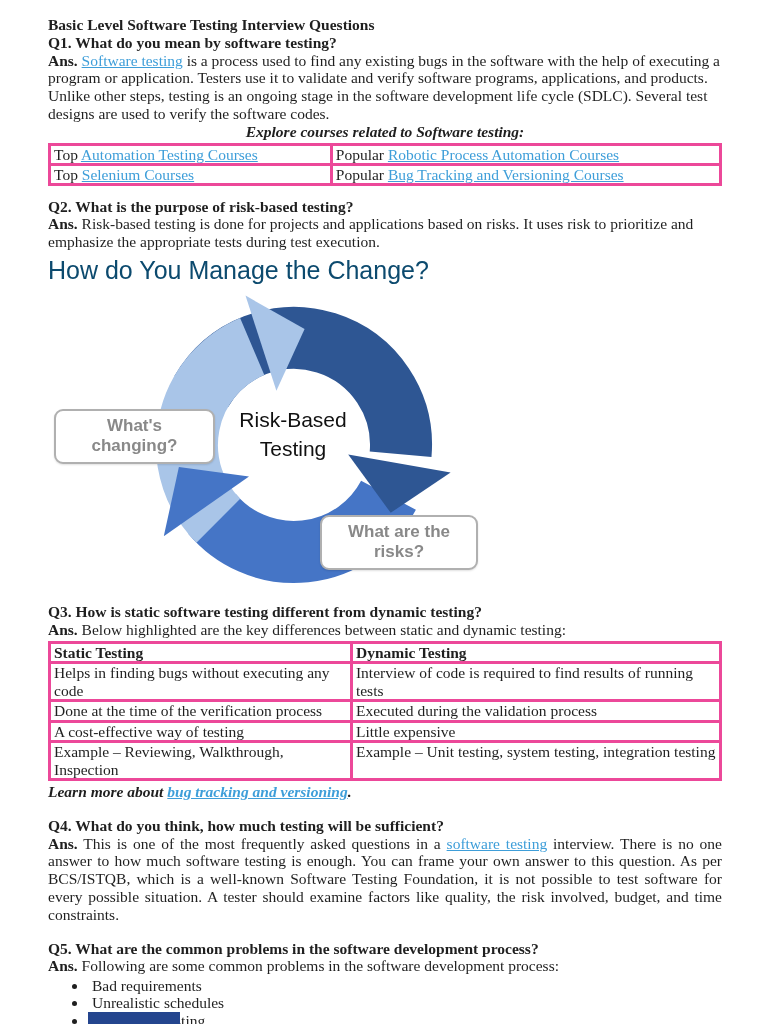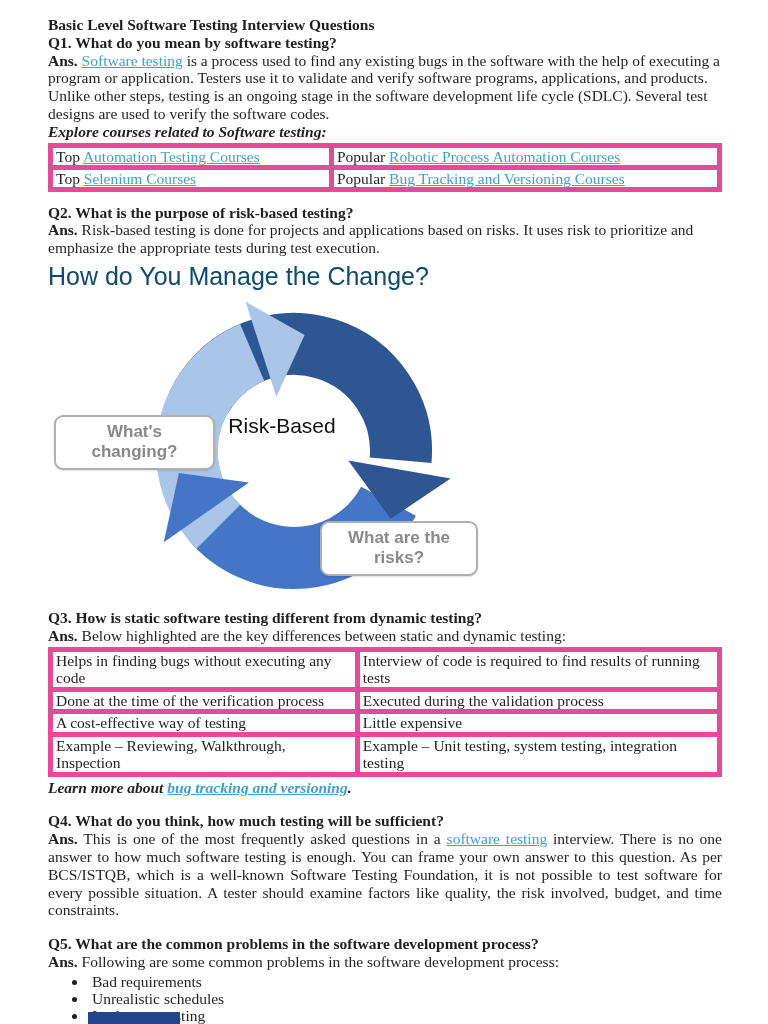--- a/index.html
+++ b/index.html
@@ -12,42 +12,42 @@
     position: relative;
     overflow: hidden;
   }
   .page { padding: 16px 46px 0 48px; }
   h1, h2, p { margin: 0; font-size: 15.5px; line-height: 17.8px; font-weight: normal; }
   h1, h2 { font-weight: bold; }
   .sec { margin-top: 12px; }
   .sec16 { margin-top: 16px; }
   b { font-weight: bold; }
   a { color: #3e9ed9; text-decoration: underline; cursor: pointer; }
-  .explore { font-weight: bold; font-style: italic; }
+  .explore { font-weight: bold; font-style: italic; text-align: center; }
   table { border-collapse: collapse; width: 100%; margin-top: 2px; }
-  td, th { border: 5px solid #ec4899; font-size: 15.5px; text-align: left;
+  td, th { border: 3px solid #ec4899; font-size: 15.5px; text-align: left;
            vertical-align: top; padding: 0 3px; line-height: 17.5px; font-weight: normal; }
   th { font-weight: bold; }
   .courses-table td { line-height: 17px; }
   .c1 { width: 42%; }
   .d1 { width: 45%; }
   .learn { font-weight: bold; font-style: italic; margin-top: 2px; }
   .learn a { font-weight: bold; font-style: italic; }
   .just { text-align: justify; }
   ul.problems { margin: 2px 0 0 0; padding-left: 40px; }
   ul.problems li { font-size: 15.5px; line-height: 17.2px; padding-left: 4px; }
 
   
   .figure { position: relative; width: 452px; height: 342px; margin-top: 2px;
             font-family: "Liberation Sans", sans-serif; }
   .fig-title { position: absolute; top: 2px; left: 0; width: 100%;
                font-size: 25px; color: #0c4a6e;
                letter-spacing: 0px; line-height: 30px; }
   .fig-svg { position: absolute; top: 42px; left: 0; }
-  .center-label { position: absolute; left: 154px; top: 152px; width: 160px;
+  .center-label { position: absolute; left: 165px; top: 152px; width: 160px;
                   text-align: center; font-size: 21px; color: #111;
                   line-height: 29px; }
   .bubble { position: absolute; background: #fff; border: 2px solid #b0b0b0;
             border-radius: 9px; color: #898989; font-weight: bold;
             font-size: 17px; line-height: 20px; display: flex;
             align-items: center; justify-content: center; text-align: center;
             white-space: pre-line; box-shadow: 0 1px 2px rgba(0,0,0,0.12); }
   .bubble.have     { left: 290px; top: 82px;  width: 157px; height: 54px; }
   .bubble.changing { left: 6px;   top: 156px; width: 161px; height: 55px; }
   .bubble.risks    { left: 272px; top: 262px; width: 158px; height: 55px; }
@@ -86,32 +86,37 @@
     <svg class="fig-svg" width="452" height="302" viewBox="0 0 450 302">
       <path d="M 152.3 96.5 A 107 107 0 0 1 351.6 159.3" fill="none" stroke-width="62" stroke="#2e5693"></path>
       <path d="M 339.5 200.2 A 107 107 0 0 1 163.0 218.8" fill="none" stroke-width="62" stroke="#4575c6"></path>
       <path d="M 169.3 225.7 A 107 107 0 0 1 203.2 51.5" fill="none" stroke-width="62" stroke="#a9c5e8"></path>
       <polygon points="341.7,217.8 401.6,177.6 299.2,159.5" fill="#2e5693"></polygon>
       <polygon points="129.9,172.1 114.8,241.2 200.0,181.5" fill="#4575c6"></polygon>
       <polygon points="255.6,34.0 196.5,0.6 227.4,95.8" fill="#a9c5e8"></polygon>
     </svg>
     <div class="center-label">
       <div>Risk-Based</div>
+      <div>Testing</div>
     </div>
     <div class="bubble changing">What's
 changing?</div>
     <div class="bubble risks">What are the
 risks?</div>
   </div>
 
   <h2 style="margin-top:8px">Q3. How is static software testing different from dynamic testing?</h2>
   <p><b>Ans.</b><span> Below highlighted are the key differences between static and dynamic testing:</span></p>
 
   <table>
     <tbody>
+        <tr>
+      <th class="d1">Static Testing</th>
+      <th>Dynamic Testing</th>
+    </tr>
     <tr>
       <td>Helps in finding bugs without executing any code</td>
       <td>Interview of code is required to find results of running tests</td>
     </tr>
     <tr>
       <td>Done at the time of the verification process</td>
       <td>Executed during the validation process</td>
     </tr>
     <tr>
       <td>A cost-effective way of testing</td>

